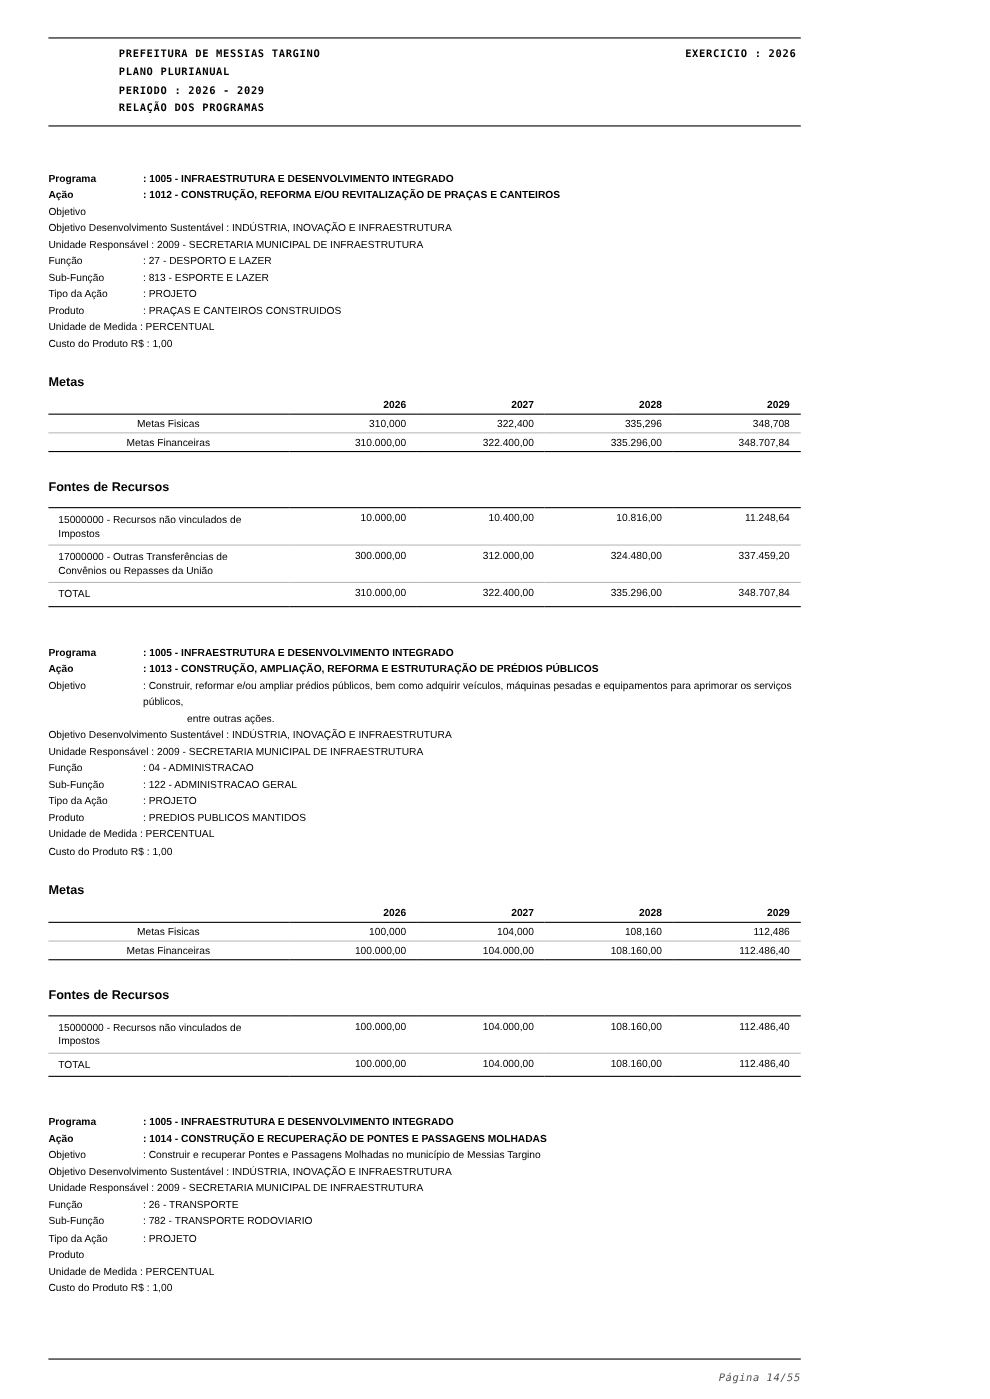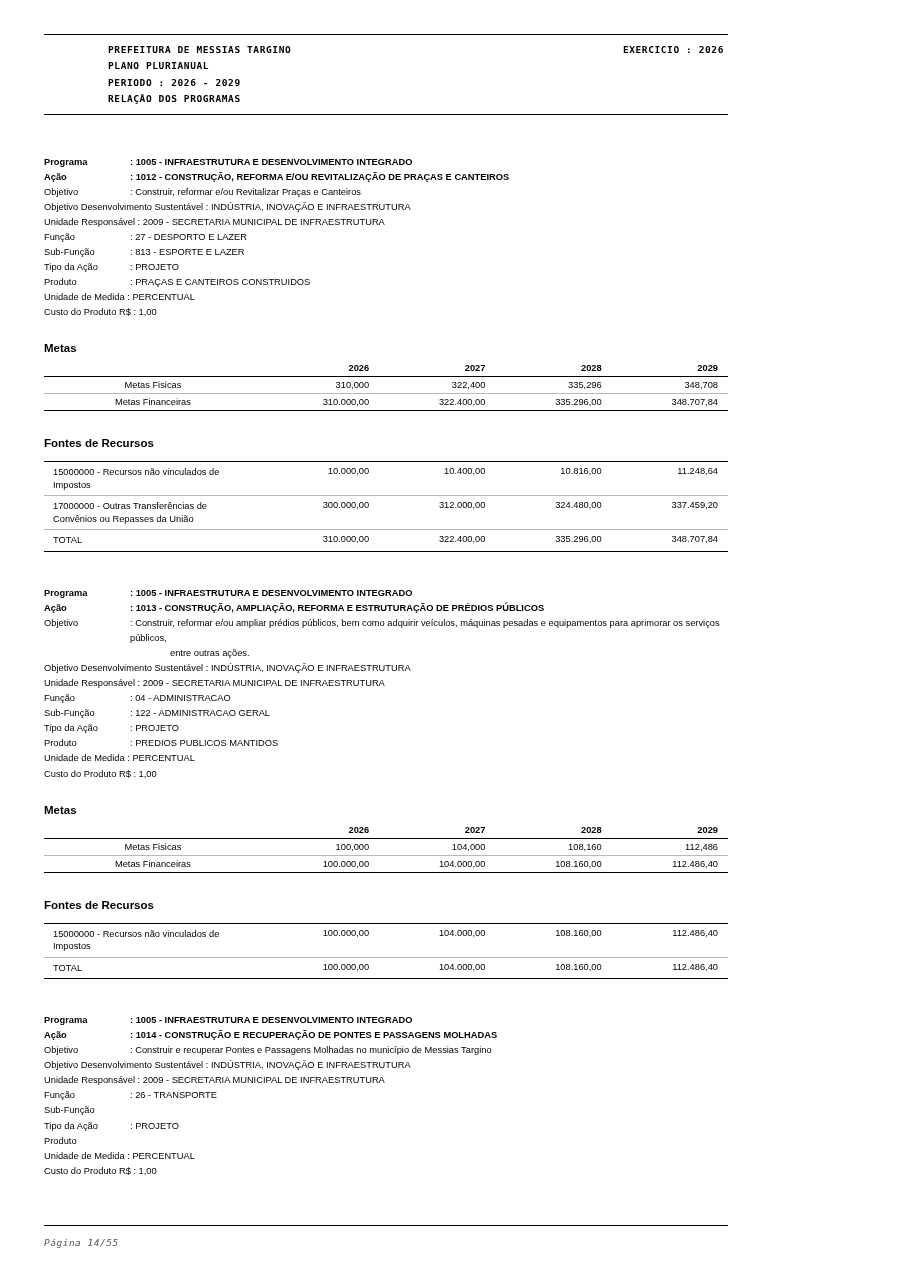--- a/index.html
+++ b/index.html
@@ -144,24 +144,24 @@
     border-top: 0.8px solid #b9b9b9;
   }
   .col-name { width: 32%; }
   .col-num { width: 17%; }
 
   
   .doc-footer {
     position: absolute;
     left: 44px;
     right: 44px;
-    bottom: 22px;
+    bottom: 12px;
     border-top: 1.3px solid #000;
     padding-top: 6px;
-    text-align: left;
+    text-align: right;
   }
   .doc-footer .pagenum {
     font-family: "DejaVu Sans Mono", monospace;
     font-size: 9.5px;
     font-style: italic;
     letter-spacing: 0.5px;
     color: #555;
   }
 </style>
 </head>
@@ -185,21 +185,20 @@
     <div class="info-row bold">
       <div class="lbl">Programa</div>
       <div class="val">: 1005 - INFRAESTRUTURA E DESENVOLVIMENTO INTEGRADO</div>
     </div>
     <div class="info-row bold">
       <div class="lbl">Ação</div>
       <div class="val">: 1012 - CONSTRUÇÃO, REFORMA E/OU REVITALIZAÇÃO DE PRAÇAS E CANTEIROS</div>
     </div>
     <div class="info-row">
       <div class="lbl">Objetivo</div>
-      <div class="val">: Construir, reformar e/ou Revitalizar Praças e Canteiros</div>
     </div>
     <div class="info-line">Objetivo Desenvolvimento Sustentável : INDÚSTRIA, INOVAÇÃO E INFRAESTRUTURA</div>
     <div class="info-line">Unidade Responsável : 2009 - SECRETARIA MUNICIPAL DE INFRAESTRUTURA</div>
     <div class="info-row">
       <div class="lbl">Função</div>
       <div class="val">: 27 - DESPORTO E LAZER</div>
     </div>
     <div class="info-row">
       <div class="lbl">Sub-Função</div>
       <div class="val">: 813 - ESPORTE E LAZER</div>
@@ -373,20 +372,21 @@
       <div class="val">: Construir e recuperar Pontes e Passagens Molhadas no município de Messias Targino</div>
     </div>
     <div class="info-line">Objetivo Desenvolvimento Sustentável : INDÚSTRIA, INOVAÇÃO E INFRAESTRUTURA</div>
     <div class="info-line">Unidade Responsável : 2009 - SECRETARIA MUNICIPAL DE INFRAESTRUTURA</div>
     <div class="info-row">
       <div class="lbl">Função</div>
       <div class="val">: 26 - TRANSPORTE</div>
     </div>
     <div class="info-row">
       <div class="lbl">Sub-Função</div>
+      <div class="val">: 782 - TRANSPORTE RODOVIARIO</div>
     </div>
     <div class="info-row">
       <div class="lbl">Tipo da Ação</div>
       <div class="val">: PROJETO</div>
     </div>
     <div class="info-row">
       <div class="lbl">Produto</div>
     </div>
     <div class="info-line">Unidade de Medida : PERCENTUAL</div>
     <div class="info-line">Custo do Produto R$ : 1,00</div>

